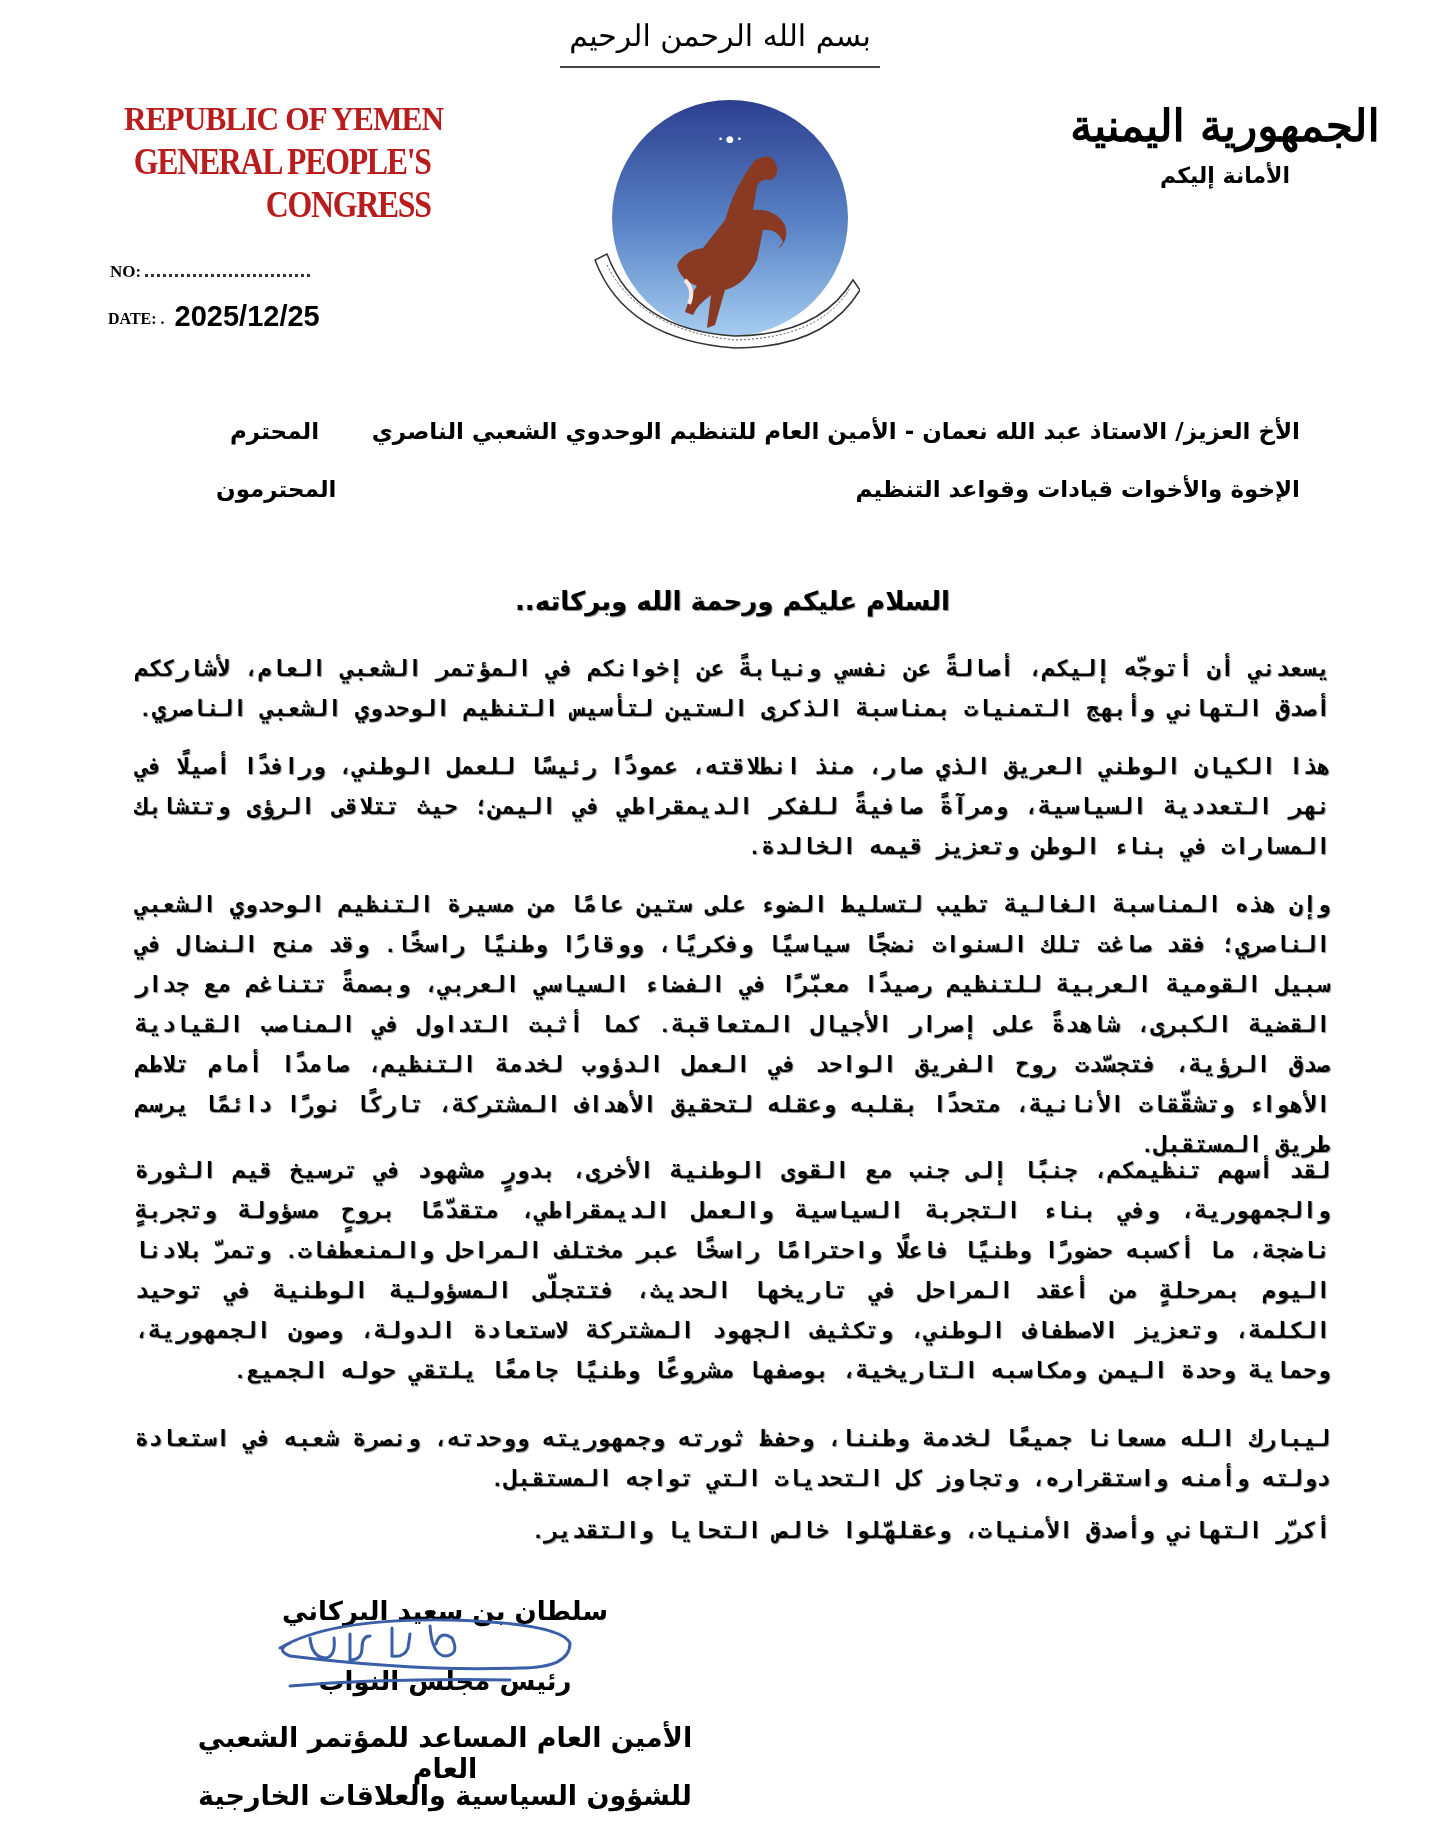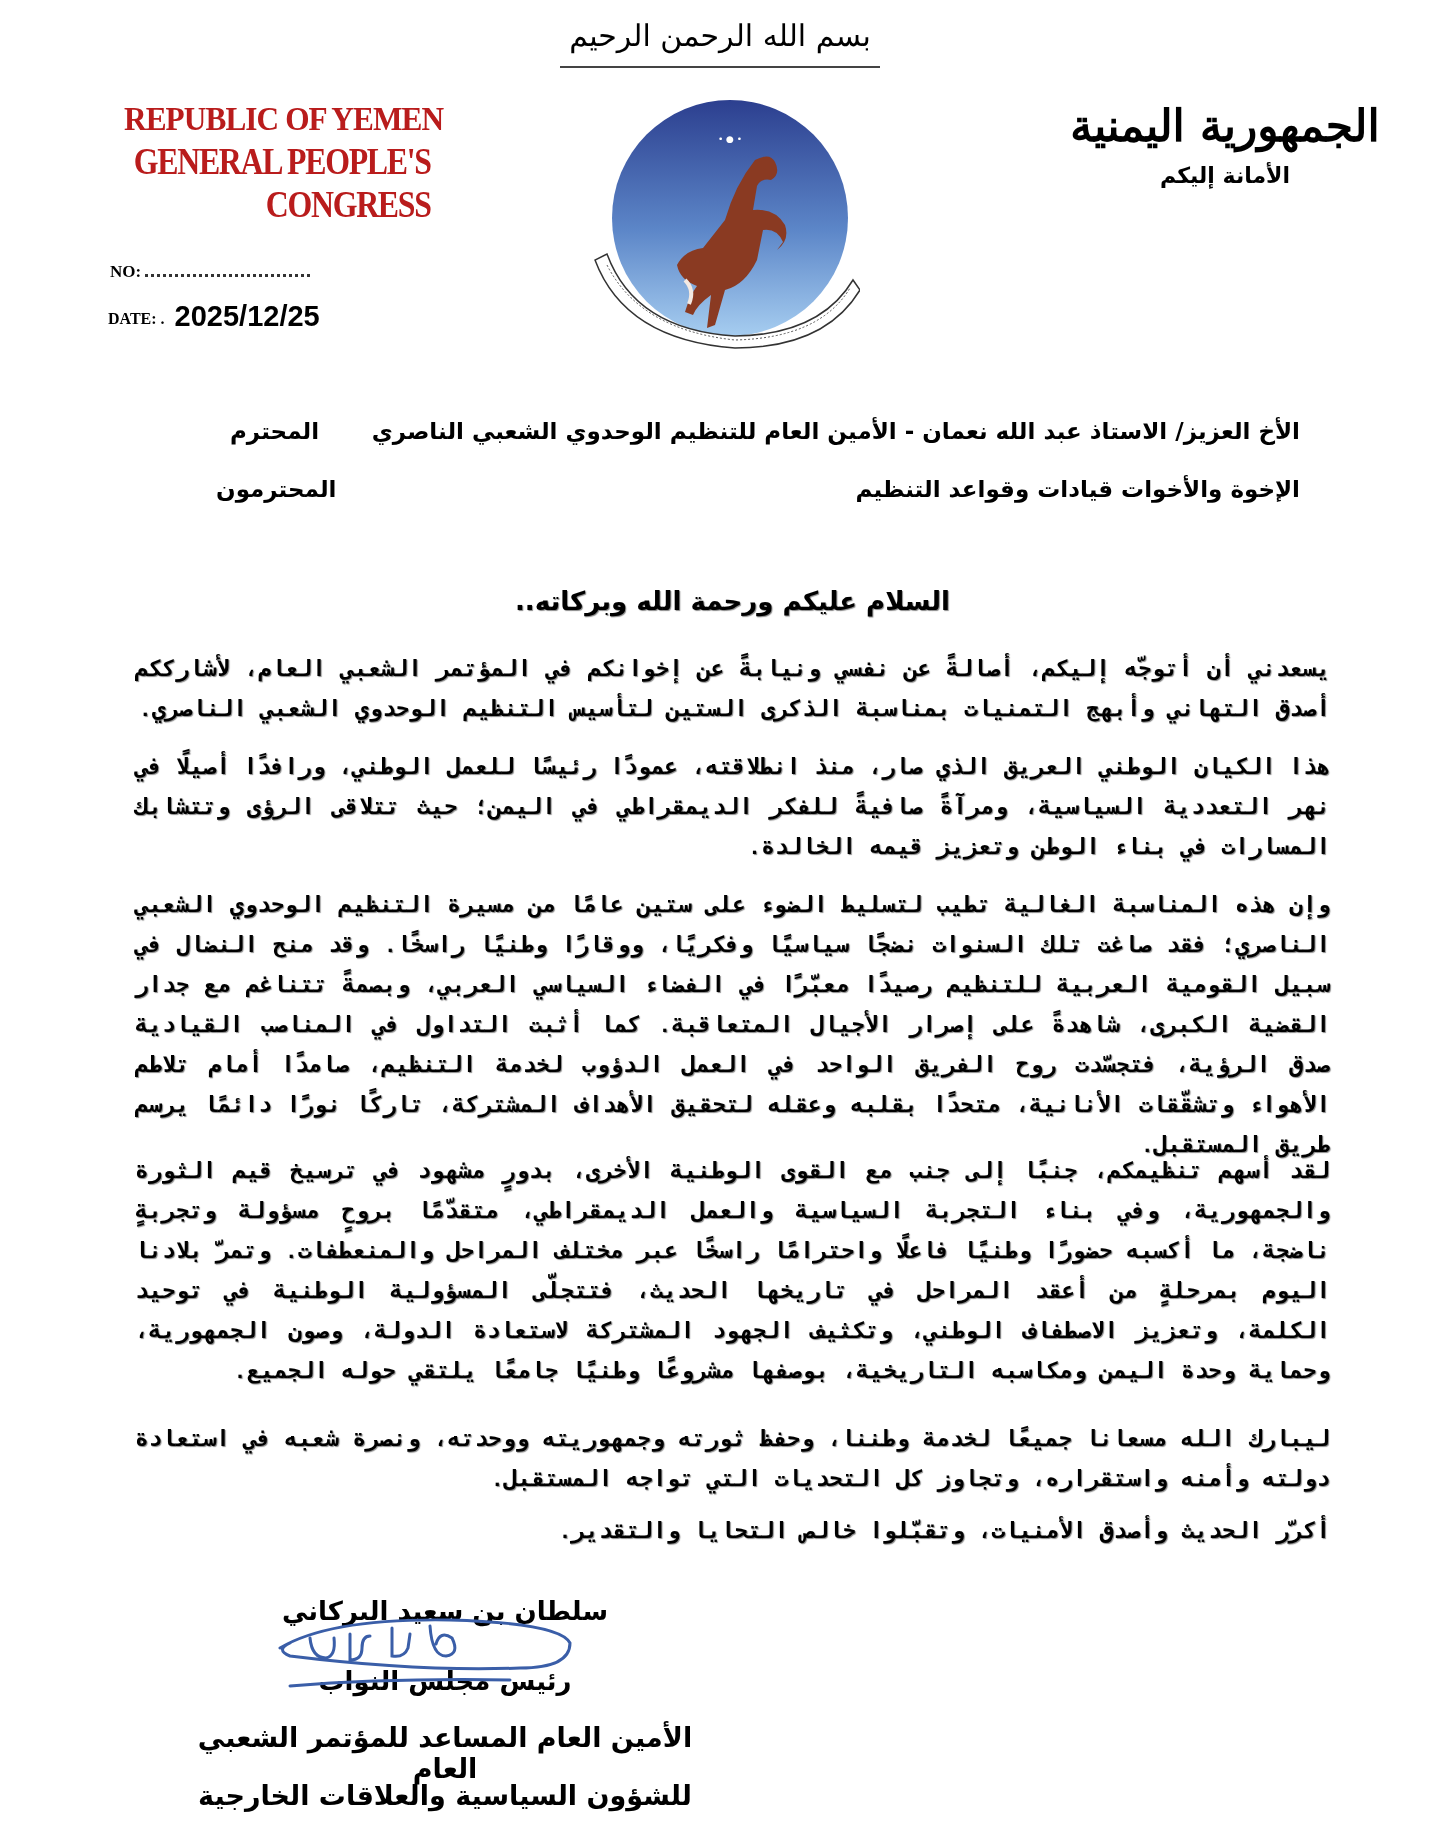--- a/index.html
+++ b/index.html
@@ -104,21 +104,21 @@
 <div class="abs addr addr-2">الإخوة والأخوات قيادات وقواعد التنظيم</div>
 <div class="abs addr addr-2-hon">المحترمون</div>
 
 <div class="abs greeting">السلام عليكم ورحمة الله وبركاته..</div>
 
 <div class="abs body-text p1">يسعدني أن أتوجّه إليكم، أصالةً عن نفسي ونيابةً عن إخوانكم في المؤتمر الشعبي العام، لأشارككم أصدق التهاني وأبهج التمنيات بمناسبة الذكرى الستين لتأسيس التنظيم الوحدوي الشعبي الناصري.</div>
 <div class="abs body-text p2">هذا الكيان الوطني العريق الذي صار، منذ انطلاقته، عمودًا رئيسًا للعمل الوطني، ورافدًا أصيلًا في نهر التعددية السياسية، ومرآةً صافيةً للفكر الديمقراطي في اليمن؛ حيث تتلاقى الرؤى وتتشابك المسارات في بناء الوطن وتعزيز قيمه الخالدة.</div>
 <div class="abs body-text p3">وإن هذه المناسبة الغالية تطيب لتسليط الضوء على ستين عامًا من مسيرة التنظيم الوحدوي الشعبي الناصري؛ فقد صاغت تلك السنوات نضجًا سياسيًا وفكريًا، ووقارًا وطنيًا راسخًا. وقد منح النضال في سبيل القومية العربية للتنظيم رصيدًا معبّرًا في الفضاء السياسي العربي، وبصمةً تتناغم مع جدار القضية الكبرى، شاهدةً على إصرار الأجيال المتعاقبة. كما أثبت التداول في المناصب القيادية صدق الرؤية، فتجسّدت روح الفريق الواحد في العمل الدؤوب لخدمة التنظيم، صامدًا أمام تلاطم الأهواء وتشقّقات الأنانية، متحدًا بقلبه وعقله لتحقيق الأهداف المشتركة، تاركًا نورًا دائمًا يرسم طريق المستقبل.</div>
 <div class="abs body-text p4">لقد أسهم تنظيمكم، جنبًا إلى جنب مع القوى الوطنية الأخرى، بدورٍ مشهود في ترسيخ قيم الثورة والجمهورية، وفي بناء التجربة السياسية والعمل الديمقراطي، متقدّمًا بروحٍ مسؤولة وتجربةٍ ناضجة، ما أكسبه حضورًا وطنيًا فاعلًا واحترامًا راسخًا عبر مختلف المراحل والمنعطفات. وتمرّ بلادنا اليوم بمرحلةٍ من أعقد المراحل في تاريخها الحديث، فتتجلّى المسؤولية الوطنية في توحيد الكلمة، وتعزيز الاصطفاف الوطني، وتكثيف الجهود المشتركة لاستعادة الدولة، وصون الجمهورية، وحماية وحدة اليمن ومكاسبه التاريخية، بوصفها مشروعًا وطنيًا جامعًا يلتقي حوله الجميع.</div>
 <div class="abs body-text p5">ليبارك الله مسعانا جميعًا لخدمة وطننا، وحفظ ثورته وجمهوريته ووحدته، ونصرة شعبه في استعادة دولته وأمنه واستقراره، وتجاوز كل التحديات التي تواجه المستقبل.</div>
-<div class="abs body-text p6">أكرّر الحديث وأصدق الأمنيات، وتقبّلوا خالص التحايا والتقدير.</div>
+<div class="abs body-text p6">أكرّر التهاني وأصدق الأمنيات، وعقلهّلوا خالص التحايا والتقدير.</div>
 
 <div class="abs sig sig-name">سلطان بن سعيد البركاني</div>
 <div class="abs sig sig-title">رئيس مجلس النواب</div>
 <div class="abs signature-mark">
   <svg width="320" height="100" viewBox="0 0 320 100">
     <g fill="none" stroke="#3a5ea8" stroke-width="3" stroke-linecap="round">
       <path d="M10,50 Q60,20 180,22 Q290,25 300,45 Q300,70 250,70 Q150,74 20,58 Q5,52 20,45"></path>
       <path d="M40,40 Q42,60 56,60 Q66,58 64,40"></path>
       <path d="M80,36 L80,62 Q92,62 92,50 Q92,38 100,38"></path>
       <path d="M122,30 L122,58 Q134,60 138,50 L140,36"></path>

